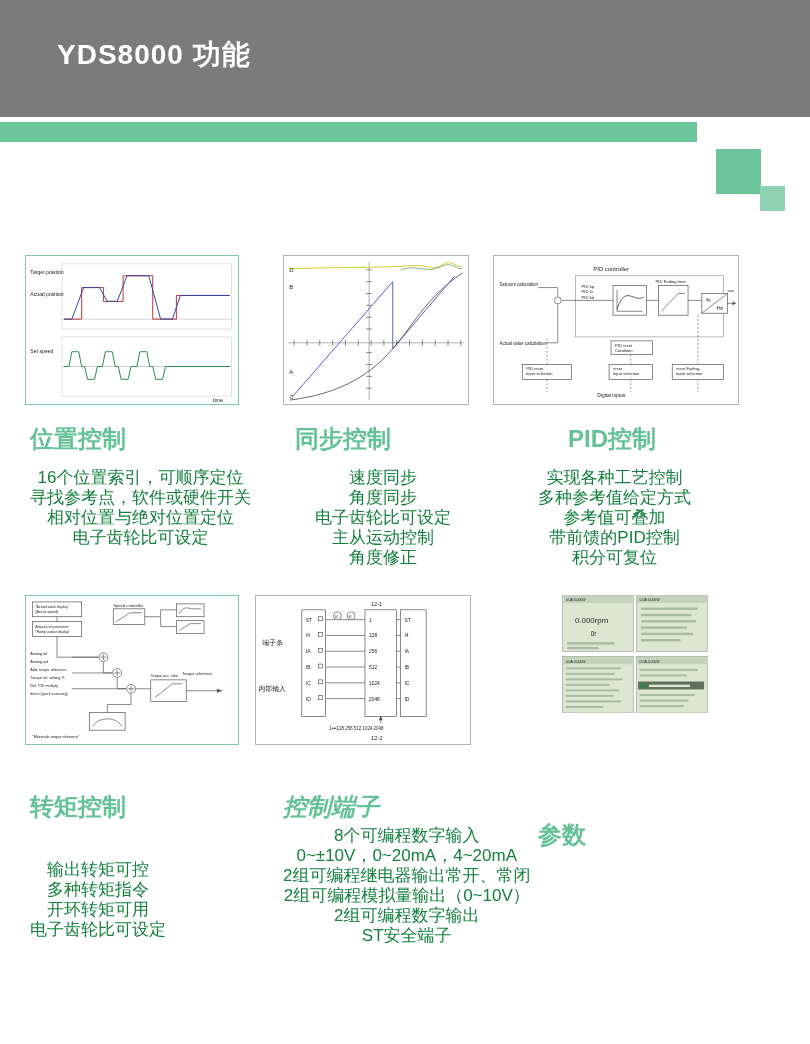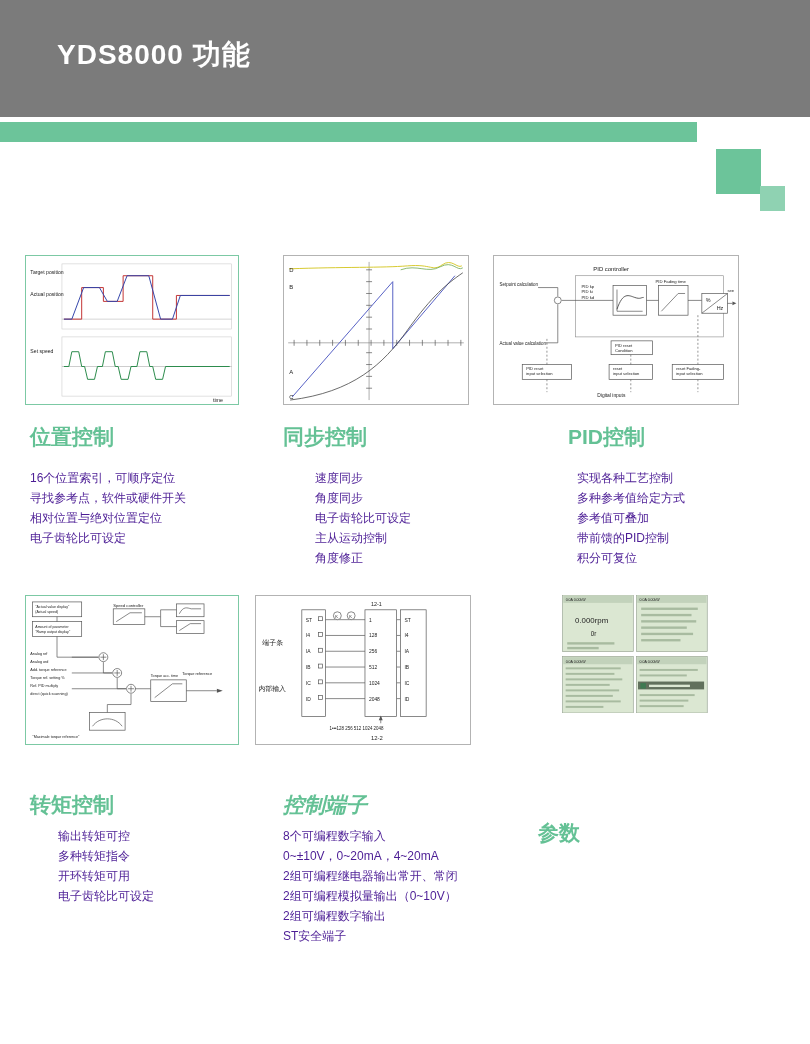--- a/index.html
+++ b/index.html
@@ -1,27 +1,27 @@
 <!DOCTYPE html>
 <html><head>
 <meta charset="utf-8">
 <style>
   html,body{margin:0;padding:0;background:#fff;font-family:"Liberation Sans","DejaVu Sans",sans-serif;}
-  .page{position:relative;width:810px;height:1044px;background:#fff;overflow:hidden;}
+  .page{position:relative;width:810px;height:1044px;background:#fff;overflow:hidden;text-align:center;}
   .header{position:absolute;left:0;top:0;width:810px;height:117px;background:#7b7b7b;}
   .page-title{position:absolute;left:57px;top:36px;margin:0;color:#ffffff;font-size:28px;font-weight:bold;letter-spacing:1px;}
   .greenbar{position:absolute;left:0;top:122px;width:697px;height:20px;background:#6cc49a;}
   .sq1{position:absolute;left:716px;top:149px;width:45px;height:45px;background:#6cc49a;}
   .sq2{position:absolute;left:760px;top:186px;width:25px;height:25px;background:#8fd2b2;}
   .fig{position:absolute;background:#fff;box-sizing:border-box;}
   .fig.greenb{border:1px solid #7cc9a4;}
   .fig.grayb{border:1px solid #b3b3b3;}
   .fig svg{display:block;width:100%;height:100%;}
-  .sec-title{position:absolute;color:#64c195;font-size:21px;font-weight:bold;white-space:nowrap;}
-  .feat{position:absolute;font-size:12px;color:#4c1d95;line-height:20px;}
+  .sec-title{position:absolute;color:#64c195;font-size:24px;font-weight:bold;white-space:nowrap;}
+  .feat{position:absolute;font-size:17px;color:#15803d;line-height:20px;}
   .feat div{white-space:nowrap;}
   svg text{fill:#222;font-family:"Liberation Sans","DejaVu Sans",sans-serif;}
   .thin{stroke:#555;stroke-width:0.7;fill:none;}
   .boxln{stroke:#555;stroke-width:0.7;fill:#fff;}
   .dash{stroke:#666;stroke-width:0.7;fill:none;stroke-dasharray:2,2;}
 </style>
 </head>
 <body>
 
 <div class="page">
@@ -102,37 +102,37 @@
       <text x="120" y="121" font-size="4.2">input selection</text>
       <rect x="180" y="110" width="52" height="15" class="boxln"></rect>
       <text x="184" y="116" font-size="4.2">reset Fading-</text>
       <text x="184" y="121" font-size="4.2">input selection</text>
       <text x="104" y="143" font-size="5">Digital inputs</text>
       <path class="dash" d="M53,125 V138 M138,125 V138 M206,125 V138 M53,110 V82 M138,110 V100 M206,110 V60"></path>
     </svg>
   </div>
 
   <div class="sec-title" style="left:30px;top:423px;">位置控制</div>
-  <div class="sec-title" style="left:283px;top:423px;">同步控制</div>
+  <div class="sec-title" style="left:295px;top:423px;">同步控制</div>
   <div class="sec-title" style="left:538px;top:423px;margin-left:30px;">PID控制</div>
 
   <div class="feat" style="left:30px;top:468px;">
     <div>16个位置索引，可顺序定位</div>
     <div>寻找参考点，软件或硬件开关</div>
     <div>相对位置与绝对位置定位</div>
     <div>电子齿轮比可设定</div>
   </div>
   <div class="feat" style="left:283px;top:468px;margin-left:32px;">
     <div>速度同步</div>
     <div>角度同步</div>
     <div>电子齿轮比可设定</div>
     <div>主从运动控制</div>
     <div>角度修正</div>
   </div>
-  <div class="feat" style="left:538px;top:468px;margin-left:39px;">
+  <div class="feat" style="left:538px;top:468px;">
     <div>实现各种工艺控制</div>
     <div>多种参考值给定方式</div>
     <div>参考值可叠加</div>
     <div>带前馈的PID控制</div>
     <div>积分可复位</div>
   </div>
 
   <div class="fig greenb" style="left:25px;top:595px;width:214px;height:150px;">
     <svg viewBox="0 0 214 150">
       <rect x="6" y="6" width="50" height="15" class="boxln"></rect>
@@ -261,21 +261,21 @@
       <rect x="128" y="126" width="70" height="2.5" fill="#a8bba0"></rect>
         <rect x="128" y="133" width="62" height="2.5" fill="#a8bba0"></rect>
       <rect x="128" y="140" width="56" height="2.5" fill="#a8bba0"></rect>
     </svg>
   </div>
 
   <div class="sec-title" style="left:30px;top:791px;">转矩控制</div>
   <div class="sec-title" style="left:283px;top:791px;font-style:italic;">控制端子</div>
   <div class="sec-title" style="left:538px;top:819px;">参数</div>
 
-  <div class="feat" style="left:30px;top:826px;margin-left:28px;">
+  <div class="feat" style="left:30px;top:860px;">
     <div>输出转矩可控</div>
     <div>多种转矩指令</div>
     <div>开环转矩可用</div>
     <div>电子齿轮比可设定</div>
   </div>
   <div class="feat" style="left:283px;top:826px;">
     <div>8个可编程数字输入</div>
     <div>0~±10V，0~20mA，4~20mA</div>
     <div>2组可编程继电器输出常开、常闭</div>
     <div>2组可编程模拟量输出（0~10V）</div>

